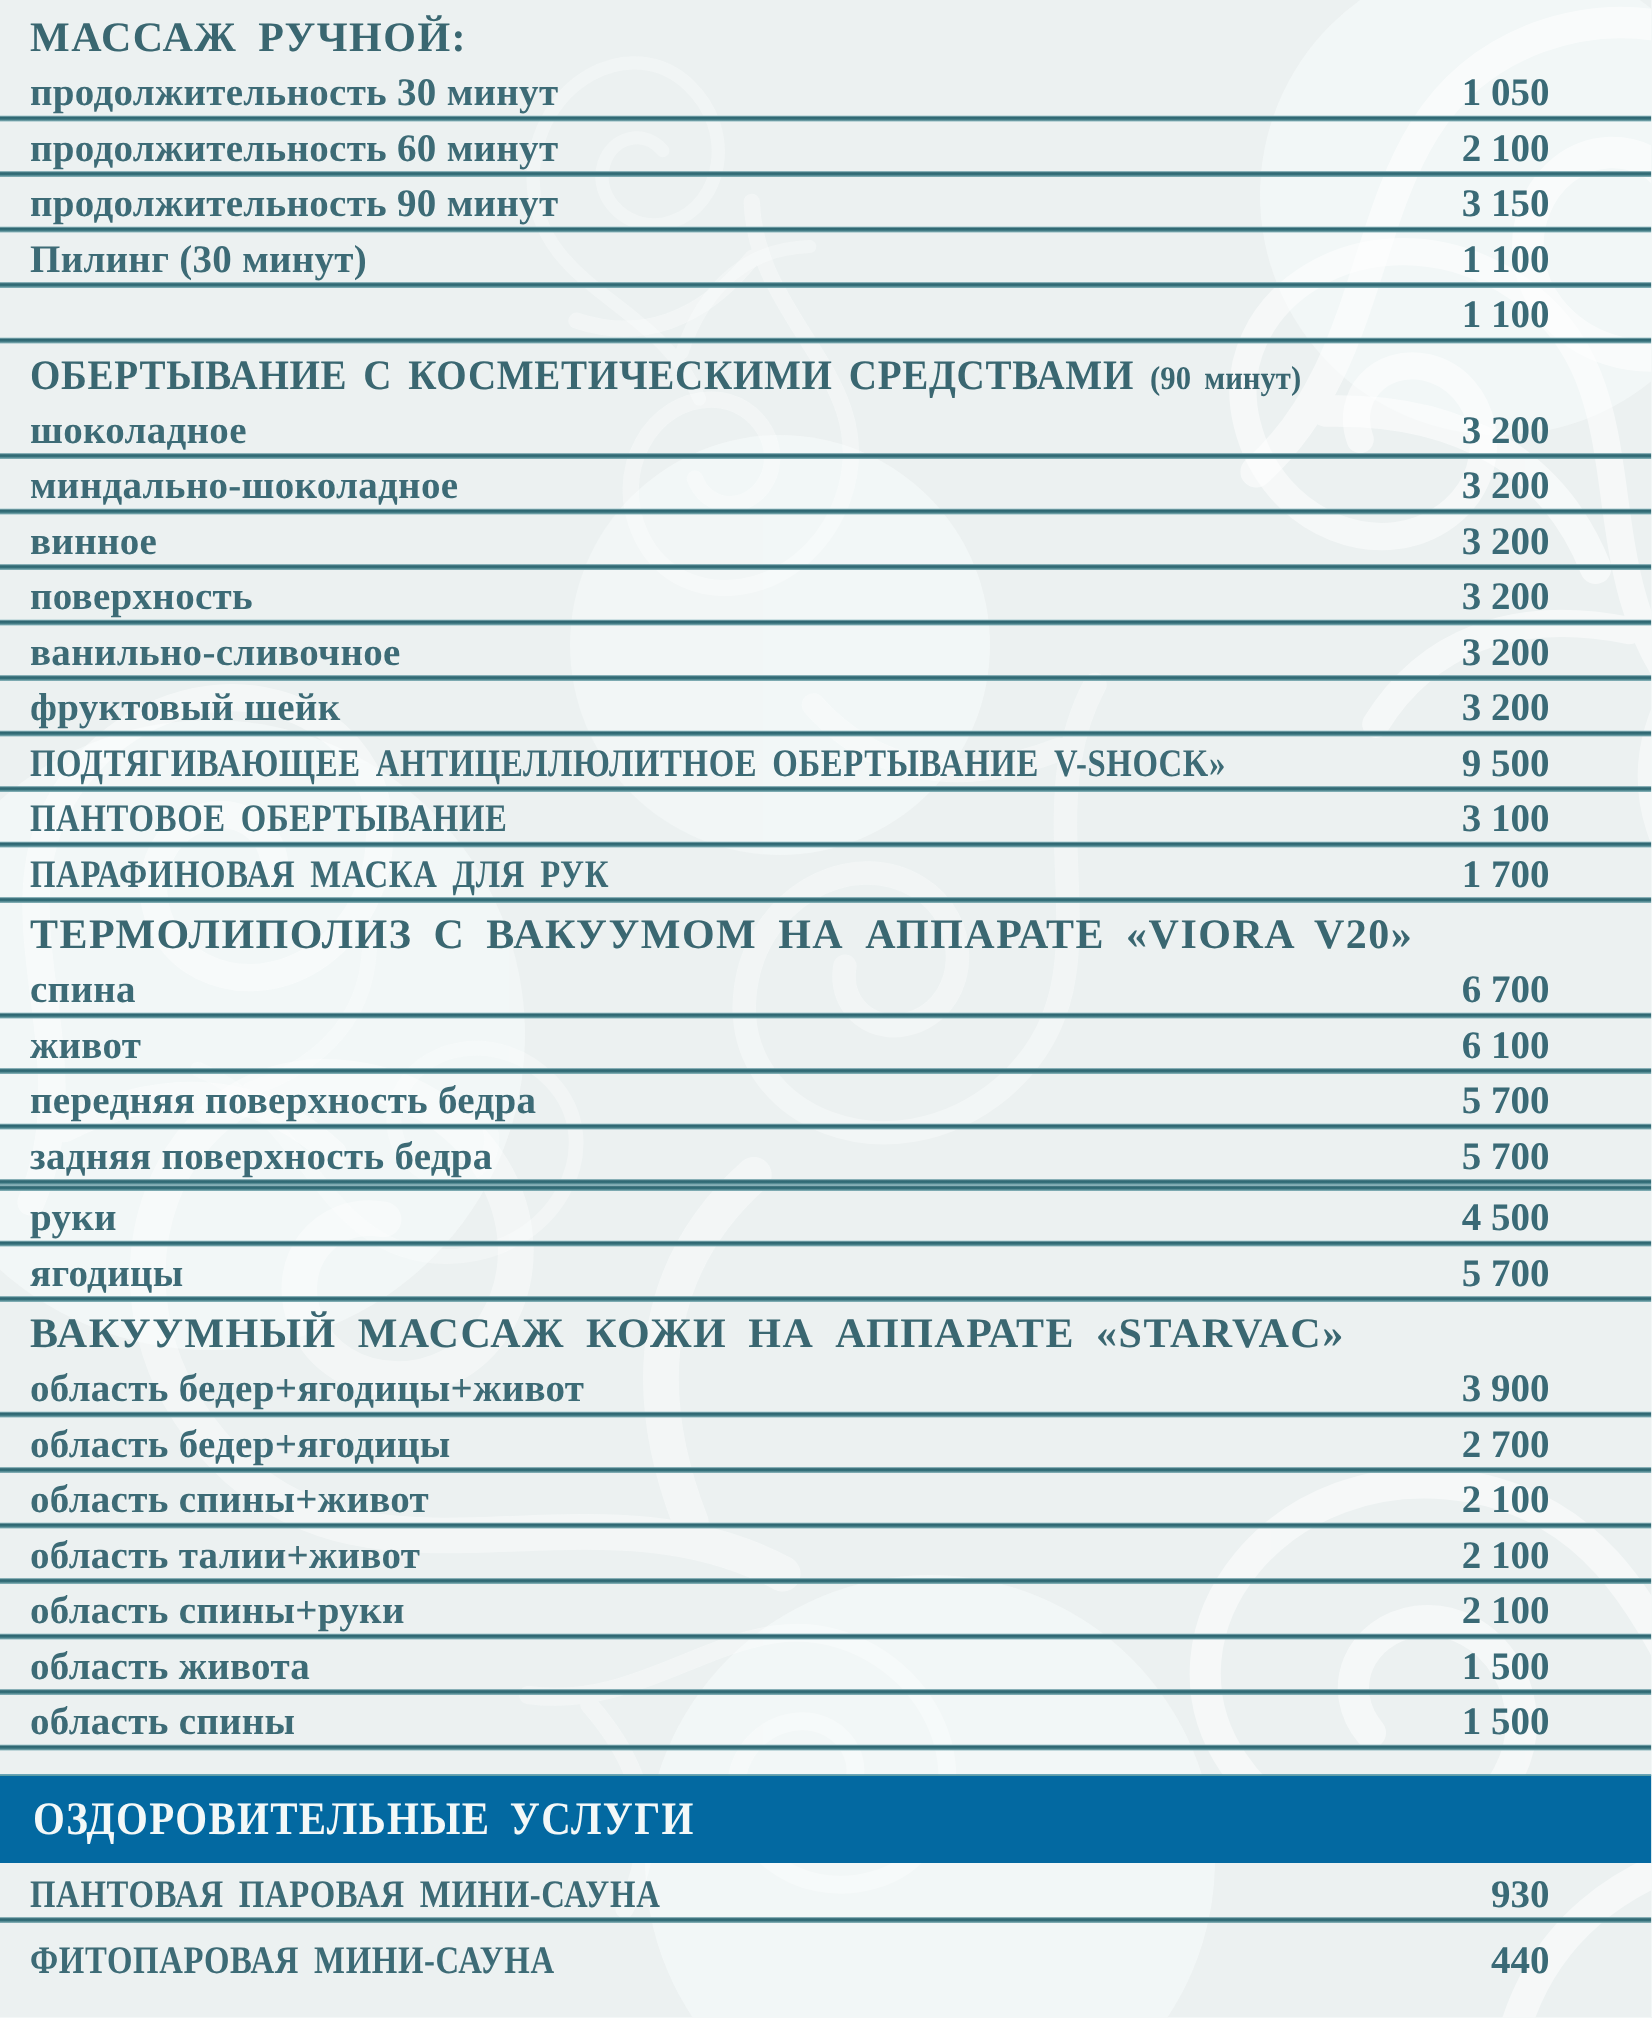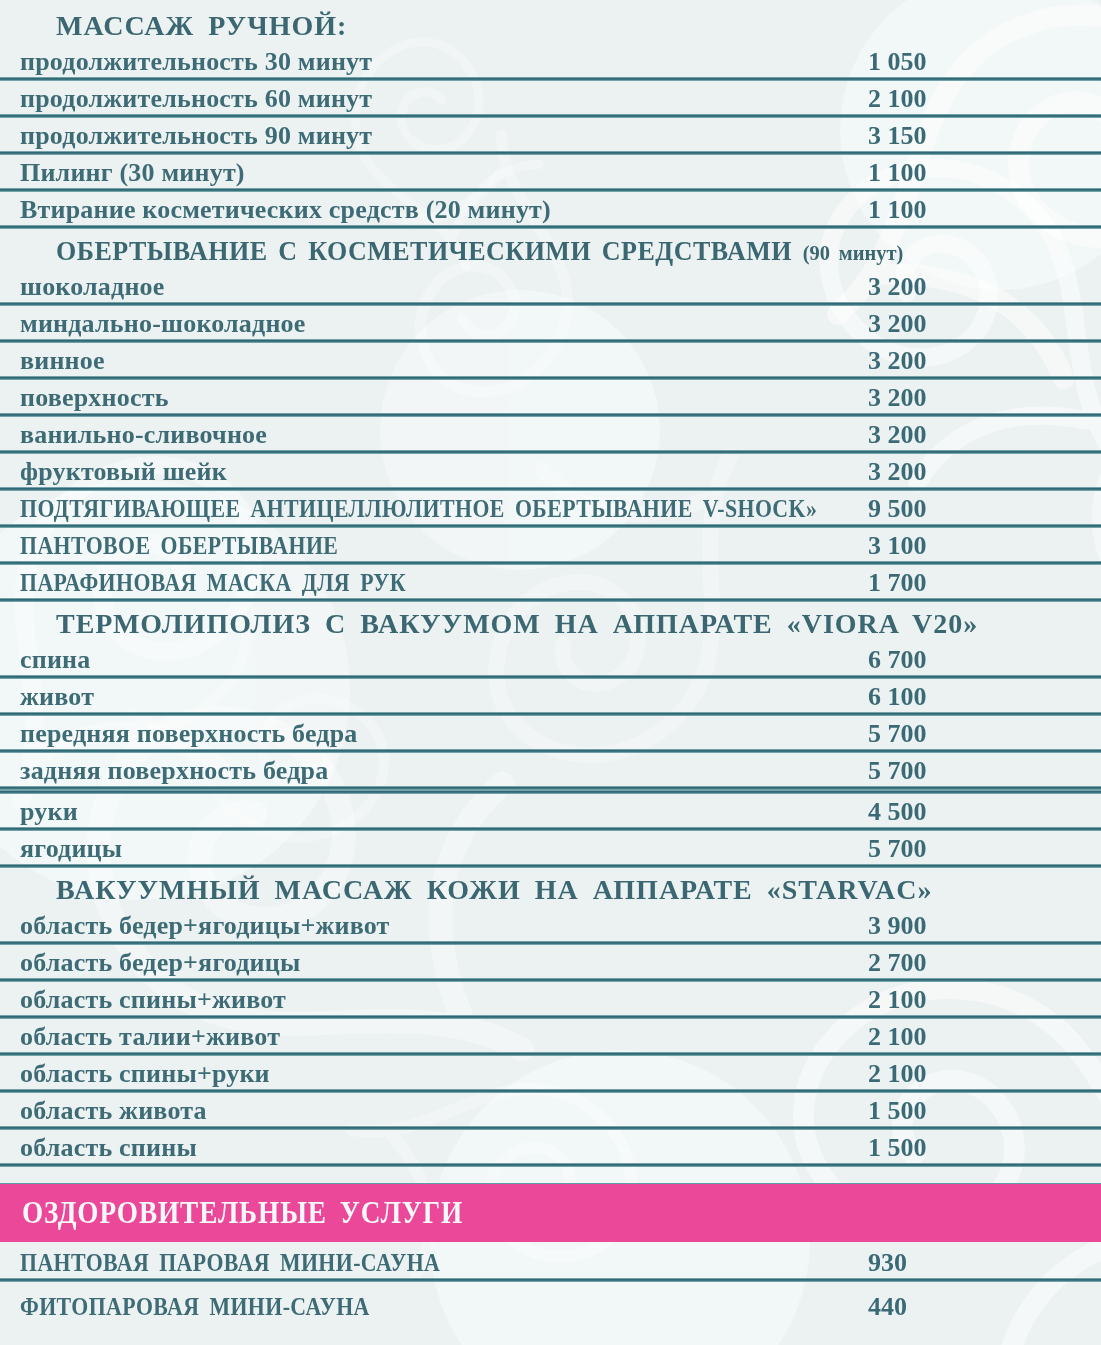--- a/index.html
+++ b/index.html
@@ -17,21 +17,21 @@
     color: #3d6b76;
   }
   .bg-pattern {
     position: absolute;
     inset: 0;
     pointer-events: none;
   }
   .content { position: relative; }
 
   
-  .section-title { position: relative; height: 40px; margin-left: 36px; }
+  .section-title { position: relative; height: 40px; }
   .section-title .t {
     position: absolute; left: 20px; bottom: 4px;
     font-size: 28px; font-weight: bold; line-height: 1;
     letter-spacing: 1px; word-spacing: 6px; white-space: nowrap;
     color: #3a6771;
   }
   .first-title { height: 44px; }
   .condensed-title .t {
     transform: scaleX(0.93); transform-origin: left bottom;
     letter-spacing: 0.5px; word-spacing: 4px;
@@ -40,36 +40,36 @@
 
   
   .row { position: relative; height: 33px; }
   .row .label {
     position: absolute; left: 20px; bottom: 2px;
     font-size: 26px; font-weight: bold; line-height: 1;
     letter-spacing: 0.2px; white-space: nowrap;
   }
   .row .price {
     position: absolute; left: 868px; bottom: 2px; width: 165px;
-    text-align: left; font-size: 26px; font-weight: bold; line-height: 1;
+    text-align: right; font-size: 26px; font-weight: bold; line-height: 1;
     color: #3a6a76;
   }
   .row.caps .label {
     font-size: 26px; letter-spacing: 0.5px; word-spacing: 5px;
     transform: scaleX(0.84); transform-origin: left bottom;
   }
   .rule {
     height: 4px;
     background: linear-gradient(180deg, #a9cbd0 0%, #2e6671 30%, #35707a 60%, #8fb9bf 100%);
   }
 
   
   .banner {
     position: relative; margin-top: 16px; height: 58px;
-    background: #ec4899; border-top: 1px solid #5d9da6;
+    background: #0369a1; border-top: 1px solid #5d9da6;
   }
   .banner .t {
     position: absolute; left: 22px; top: 50%;
     transform: translateY(-52%) scaleX(0.88); transform-origin: left center;
     color: #f3f8f8; font-size: 31px; font-weight: bold; line-height: 1;
     letter-spacing: 1px; word-spacing: 6px; white-space: nowrap;
   }
 
   
   .row-lg { height: 36px; }
@@ -131,21 +131,20 @@
       <span class="label">продолжительность 90 минут</span>
       <span class="price">3 150</span>
     </div>
     <div class="rule"></div>
     <div class="row">
       <span class="label">Пилинг  (30 минут)</span>
       <span class="price">1 100</span>
     </div>
     <div class="rule"></div>
     <div class="row">
-      <span class="label">Втирание косметических средств (20 минут)</span>
       <span class="price">1 100</span>
     </div>
     <div class="rule"></div>
 
     <div class="section-title condensed-title">
       <span class="t"><span>ОБЕРТЫВАНИЕ  С  КОСМЕТИЧЕСКИМИ  СРЕДСТВАМИ</span> <span class="title-note">(90 минут)</span></span>
     </div>
     <div class="row">
       <span class="label">шоколадное</span>
       <span class="price">3 200</span>

